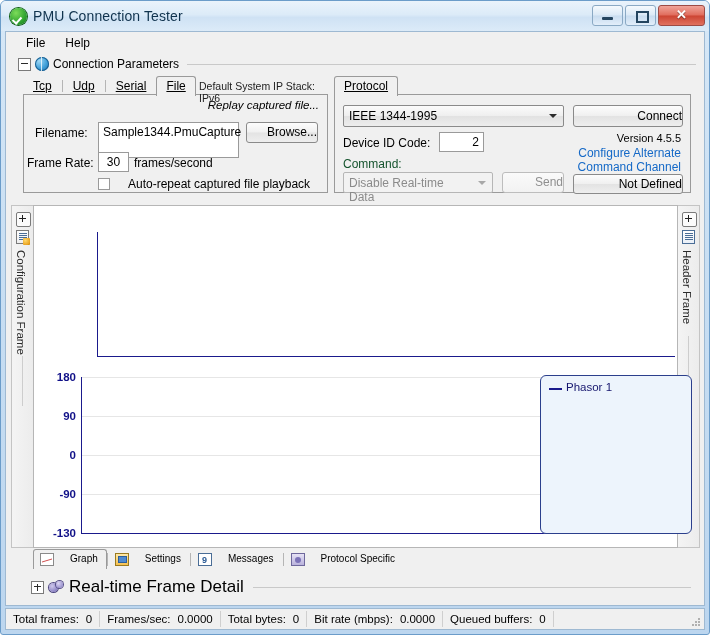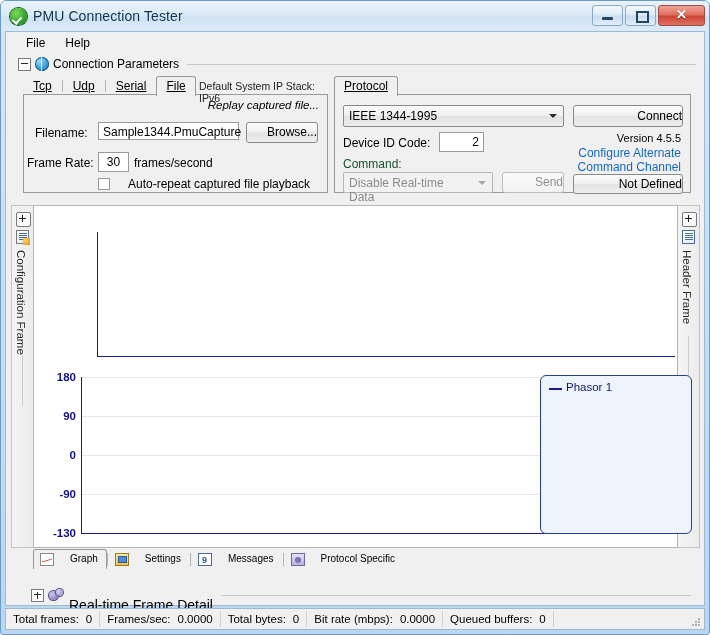--- a/index.html
+++ b/index.html
@@ -276,21 +276,21 @@
   .gear-icon::before {
     content:""; position:absolute; left:0; top:2px; width:9px; height:9px; border-radius:50%;
     background: radial-gradient(circle at 35% 35%, #cfc8ec 0%, #8b82c4 70%, #5f5795 100%);
     box-shadow: 0 0 0 1px #4e4780;
   }
   .gear-icon::after {
     content:""; position:absolute; left:7px; top:0px; width:7px; height:7px; border-radius:50%;
     background: radial-gradient(circle at 35% 35%, #dcd6f3 0%, #9d94cf 70%, #6c639f 100%);
     box-shadow: 0 0 0 1px #574f89;
   }
-  #rt-label { font-size: 14px; color: #000; white-space: nowrap; margin-top: 20px; }
+  #rt-label { font-size: 17px; color: #000; white-space: nowrap; }
   #rt-rule { flex:1; height:1px; background:#c9c9c9; margin-left:4px; }
 
   
   #statusbar {
     position: absolute; left: 4px; top: 607px; width: 700px; height: 22px;
     background: #f0f0f0; border: 1px solid #9eb9d2; box-sizing: border-box;
     display: flex; align-items: center;
   }
   .sb-cell { font-size: 11.5px; color: #000; padding: 10px 7px; white-space: nowrap; line-height: 20px; }
   .sb-div { width: 1px; height: 16px; background: #cfcfcf; }
@@ -339,21 +339,21 @@
       <div class="tab-sep"></div>
       <div class="tab"><span class="u">Udp</span></div>
       <div class="tab-sep"></div>
       <div class="tab"><span class="u">Serial</span></div>
       <div class="tab sel"><span class="u">File</span></div>
     </div>
     <div class="tabbody">
       <div class="replay-label">Replay captured file...</div>
 
       <div class="fld-label" style="left:11px; top:31px;">Filename:</div>
-      <div class="textbox" style="left:74px; top:27px; width:141px; height:18px;">Sample1344.PmuCapture</div>
+      <div class="textbox" style="left:74px; top:27px; width:141px; height:36px;">Sample1344.PmuCapture</div>
       <div class="btn" style="left:222px; top:27px; width:72px; height:21px; line-height:19px;">Browse...</div>
 
       <div class="fld-label" style="left:3px; top:61px;">Frame Rate:</div>
       <div class="textbox" style="left:74px; top:57px; width:31px; height:20px; text-align:center;">30</div>
       <div class="fld-label" style="left:110px; top:61px;">frames/second</div>
 
       <div class="checkbox" style="left:74px; top:83px;"></div>
       <div class="fld-label" style="left:104px; top:82px;">Auto-repeat captured file playback</div>
     </div>
     <div class="ipstack" style="top:4px; left:176px;">Default System IP Stack: IPv6</div>

